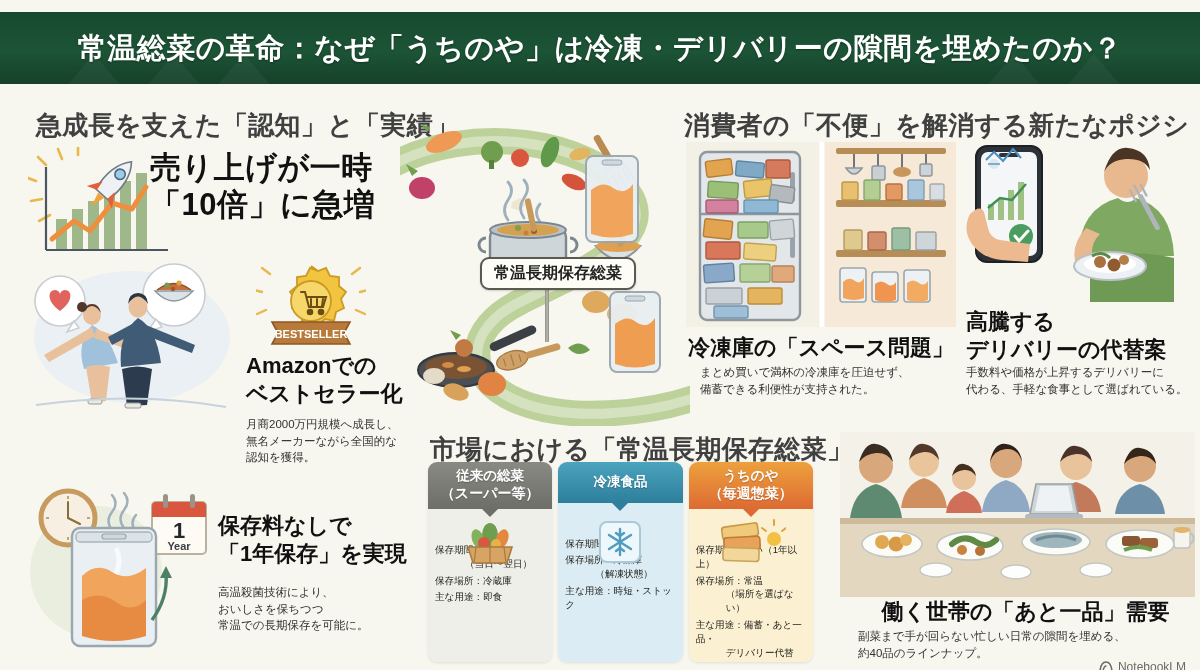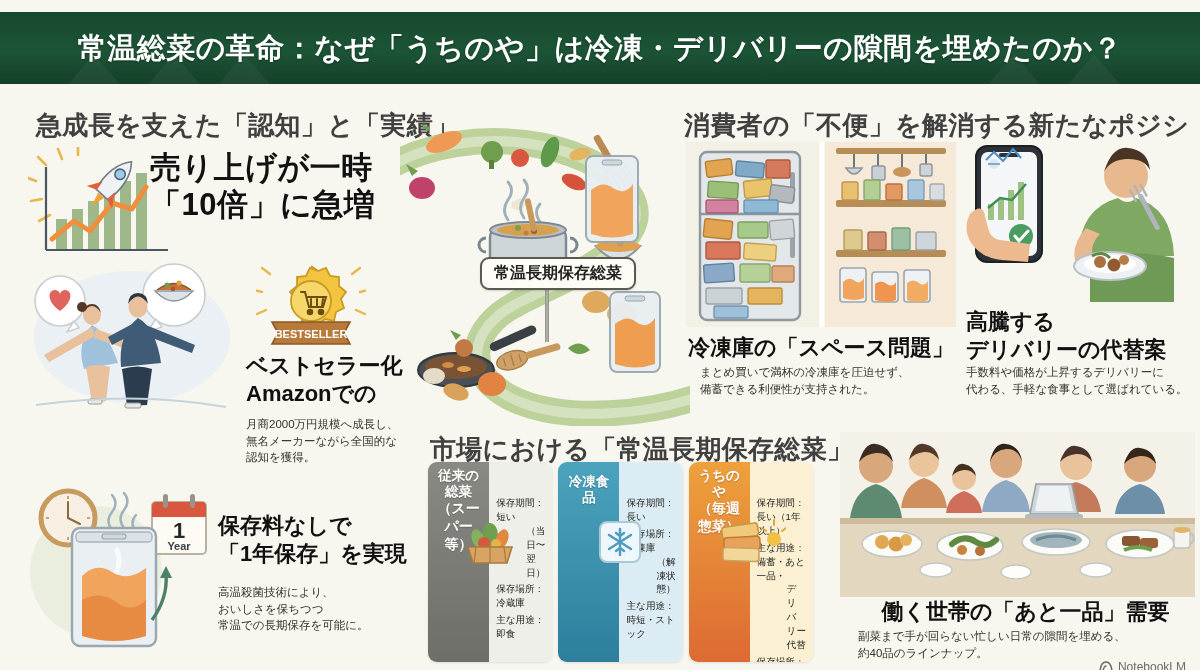--- a/index.html
+++ b/index.html
@@ -57,21 +57,21 @@
     padding:4px 12px; font-size:16px; font-weight:bold; color:#222;
     box-shadow:0 1px 2px rgba(0,0,0,.15);
   }
   .sign-post { position:absolute; left:545px; top:272px; width:4px; height:58px;
     background:linear-gradient(90deg,#8d8d84,#b9b9b0,#8d8d84); }
 
   
   .cmp-title { position:absolute; left:430px; top:420px; }
   .cmp-grid  { position:absolute; left:428px; top:450px; width:385px; height:200px;
                display:flex; gap:6px; }
-  .cmp-card  { flex:1; border-radius:9px; overflow:hidden; display:flex; flex-direction:row;
+  .cmp-card  { flex:1; border-radius:9px; overflow:hidden; display:flex; flex-direction:column;
                box-shadow:0 1px 3px rgba(0,0,0,.10); position:relative; }
   .cmp-cap   { padding:6px 4px 7px; text-align:center; color:#fff; position:relative; }
   .cmp-cap .t1 { font-size:13.5px; font-weight:bold; line-height:1.15; text-shadow:0 1px 1px rgba(0,0,0,.25);}
   .cmp-cap .t2 { font-size:14px; font-weight:bold; line-height:1.3; text-shadow:0 1px 1px rgba(0,0,0,.2);}
   .cmp-cap::after{ content:""; position:absolute; left:50%; bottom:-8px; transform:translateX(-50%);
                    width:0;height:0;border-left:8px solid transparent;border-right:8px solid transparent; }
   .cmp-body  { flex:1; padding:34px 7px 8px; }
   .cmp-ico   { position:absolute; left:0; right:0; top:56px; height:48px; display:flex;
                align-items:center; justify-content:center; }
   .cmp-rows  { font-size:9.6px; color:#24241f; line-height:1.45; }
@@ -219,22 +219,22 @@
         <line x1="55" y1="39" x2="55" y2="46"></line>
           <line x1="61" y1="39" x2="61" y2="46"></line>
         <line x1="67" y1="39" x2="66" y2="46"></line>
       </g>
       <path d="M16 62 l78 0 l-6 11 l6 11 l-78 0 l6 -11 z" fill="#b87a3a" stroke="#8d5724" stroke-width="1.6"></path>
       <text x="55" y="78" font-family="Liberation Sans, sans-serif" font-size="11" font-weight="bold" fill="#ffffff" text-anchor="middle">BESTSELLER</text>
     </svg>
   </div>
 
   <div class="amazon-txt">
+    <div class="mid-head nowrap">Amazonでの</div>
     <div class="mid-head nowrap">ベストセラー化</div>
-    <div class="mid-head nowrap">Amazonでの</div>
   </div>
   <div class="amazon-sub">
     <div class="tiny-txt">月商2000万円規模へ成長し、</div>
     <div class="tiny-txt">無名メーカーながら全国的な</div>
     <div class="tiny-txt">認知を獲得。</div>
   </div>
 
   <div class="pouch-wrap">
     <svg width="190" height="175" viewBox="0 0 190 175">
       <circle cx="72" cy="92" r="66" fill="#e5ecd9" opacity=".8"></circle>
@@ -454,24 +454,24 @@
           </g>
           <circle cx="58" cy="20" r="7" fill="#f2c043"></circle>
           <rect x="6" y="6" width="36" height="13" rx="3" fill="#f0c97a" stroke="#c79a45" stroke-width="1.6" transform="rotate(-8 24 12)"></rect>
           <rect x="8" y="18" width="36" height="13" rx="3" fill="#e8a25a" stroke="#bd7c37" stroke-width="1.6" transform="rotate(-3 26 24)"></rect>
           <rect x="7" y="29" width="36" height="13" rx="3" fill="#f3d79a" stroke="#c8a45c" stroke-width="1.6" transform="rotate(2 25 35)"></rect>
         </svg>
       </div>
       <div class="cmp-body">
         <div class="cmp-rows">
           <div class="r"><span>保存期間：</span><span>長い（1年以上）</span></div>
+          <div class="r"><span>保存場所：</span><span>常温</span>
+            <span class="ind">（場所を選ばない）</span></div>
           <div class="r"><span>主な用途：</span><span>備蓄・あと一品・</span>
             <span class="ind">デリバリー代替</span></div>
-          <div class="r"><span>保存場所：</span><span>常温</span>
-            <span class="ind">（場所を選ばない）</span></div>
         </div>
       </div>
     </div>
   </div>
 
   <div class="sect-head r-head">消費者の「不便」を解消する新たなポジション</div>
 
   <div class="fridge-art">
     <svg width="270" height="185" viewBox="0 0 270 185">
       <rect x="0" y="0" width="134" height="185" fill="#f3f0e6"></rect>

